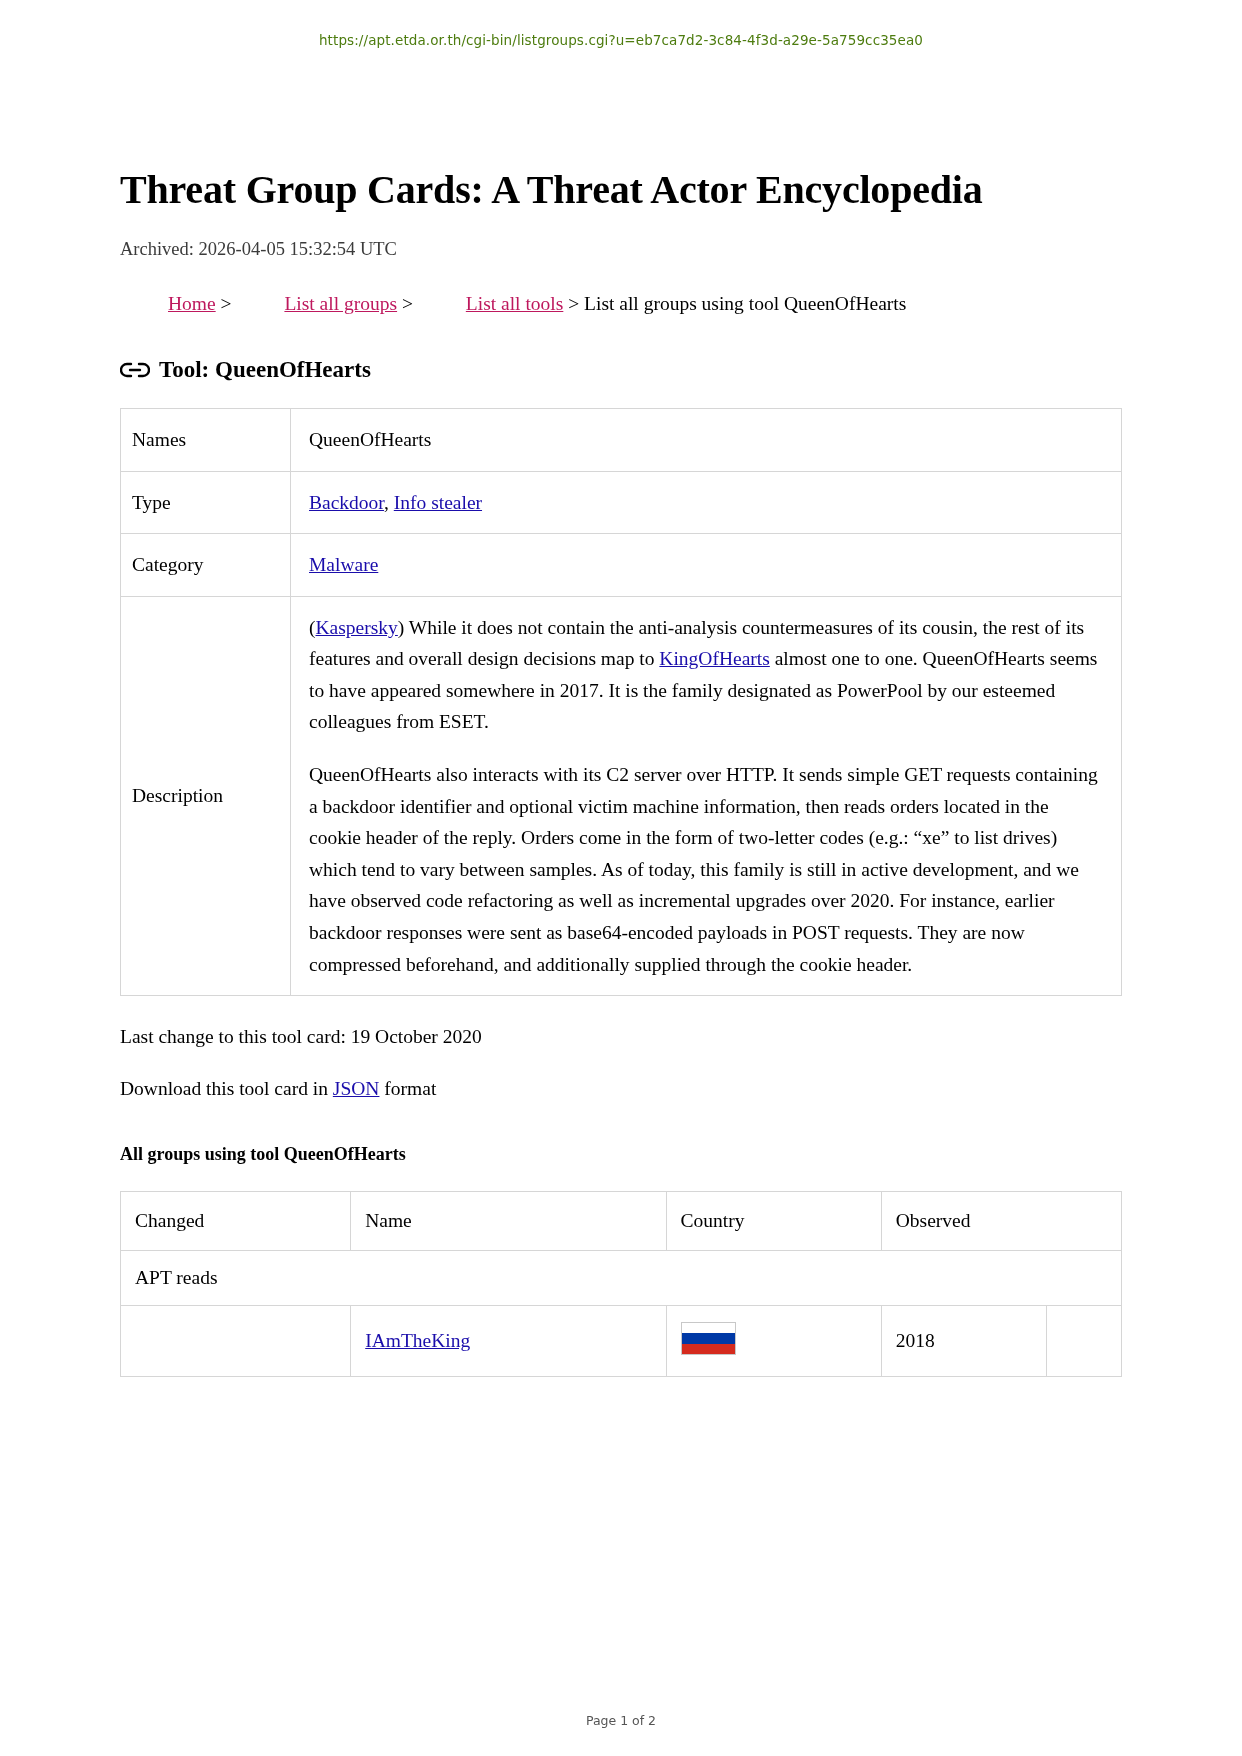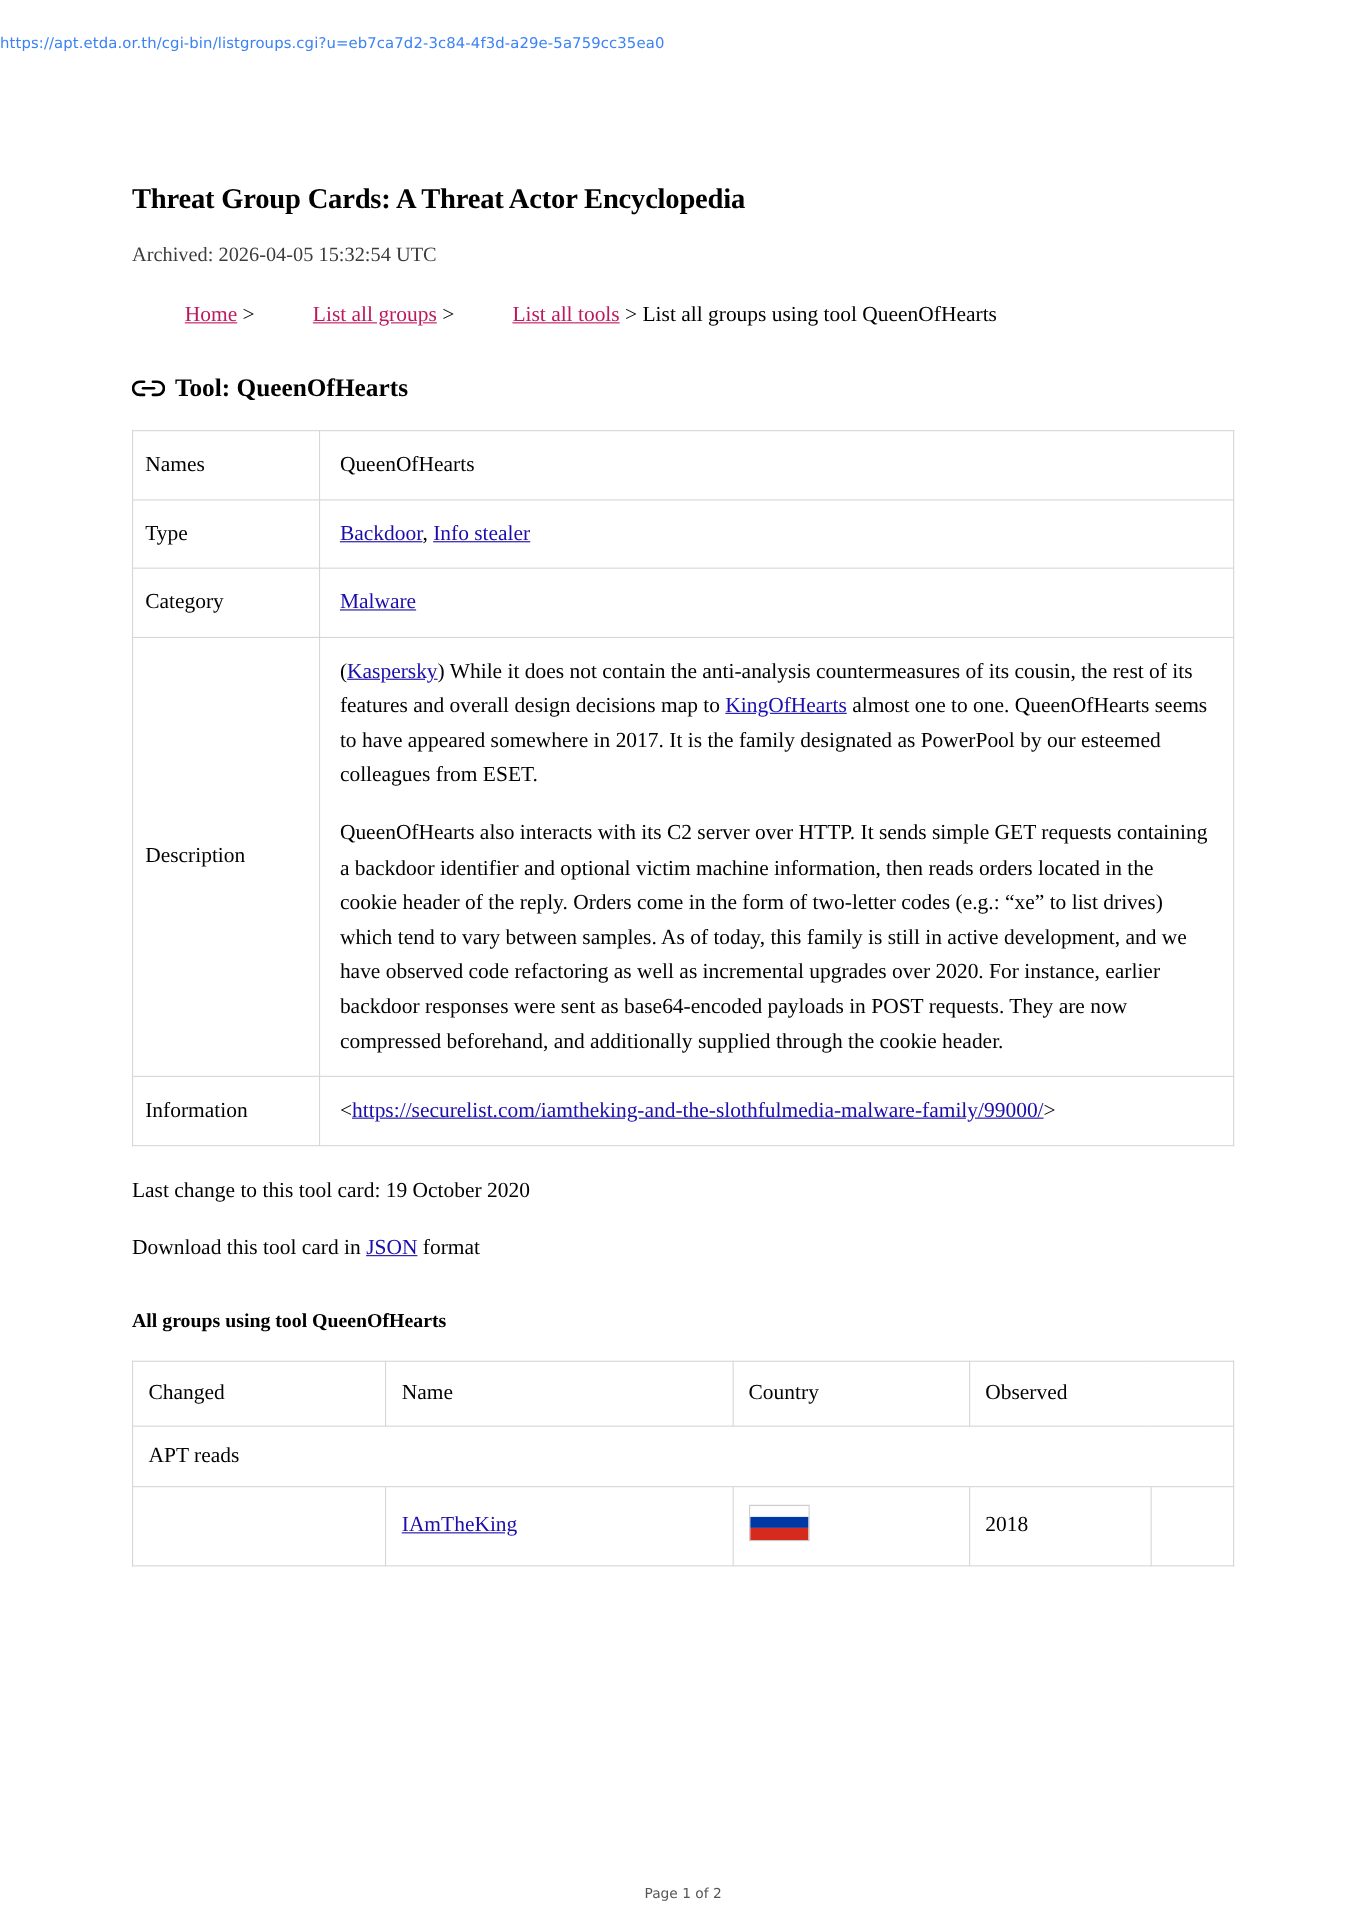--- a/index.html
+++ b/index.html
@@ -14,34 +14,34 @@
     color: #000000;
     position: relative;
   }
   .page {
     width: 1242px;
     min-height: 1756px;
     box-sizing: border-box;
     position: relative;
   }
   .url-bar {
-    text-align: left;
+    text-align: center;
     font-family: "DejaVu Sans", sans-serif;
     font-size: 13.5px;
-    color: #3b82f6;
+    color: #4d7c0f;
     padding-top: 32px;
     letter-spacing: 0.1px;
   }
   .content {
     padding: 0 120px;
     margin-top: 118px;
   }
   h1.doc-title {
     font-family: "Liberation Serif", serif;
-    font-size: 26px;
+    font-size: 40px;
     font-weight: bold;
     margin: 0 0 0 0;
     letter-spacing: -0.2px;
   }
   .archived {
     font-size: 18.5px;
     color: #3b3b3b;
     margin-top: 26px;
   }
   .breadcrumb {
@@ -217,24 +217,20 @@
             <a href="#">Malware</a>
           </td>
         </tr>
         <tr>
           <td class="label desc-label">Description</td>
           <td class="value desc-value">
             <p><span>(</span><a href="#">Kaspersky</a><span>) While it does not contain the anti-analysis countermeasures of its cousin, the rest of its features and overall design decisions map to </span><a href="#">KingOfHearts</a><span> almost one to one. QueenOfHearts seems to have appeared somewhere in 2017. It is the family designated as PowerPool by our esteemed colleagues from ESET.</span></p>
             <p>QueenOfHearts also interacts with its C2 server over HTTP. It sends simple GET requests containing a backdoor identifier and optional victim machine information, then reads orders located in the cookie header of the reply. Orders come in the form of two-letter codes (e.g.: “xe” to list drives) which tend to vary between samples. As of today, this family is still in active development, and we have observed code refactoring as well as incremental upgrades over 2020. For instance, earlier backdoor responses were sent as base64-encoded payloads in POST requests. They are now compressed beforehand, and additionally supplied through the cookie header.</p>
           </td>
         </tr>
-        <tr>
-          <td class="label">Information</td>
-          <td class="value info-cell"><span>&lt;</span><a href="#">https://securelist.com/iamtheking-and-the-slothfulmedia-malware-family/99000/</a><span>&gt;</span></td>
-        </tr>
       </tbody>
     </table>
 
     <div class="lastchange">Last change to this tool card: 19 October 2020</div>
 
     <div class="download"><span>Download this tool card in </span><a href="#">JSON</a><span> format</span></div>
 
     <h3 class="groups-title">All groups using tool QueenOfHearts</h3>
 
     <table class="groups">

